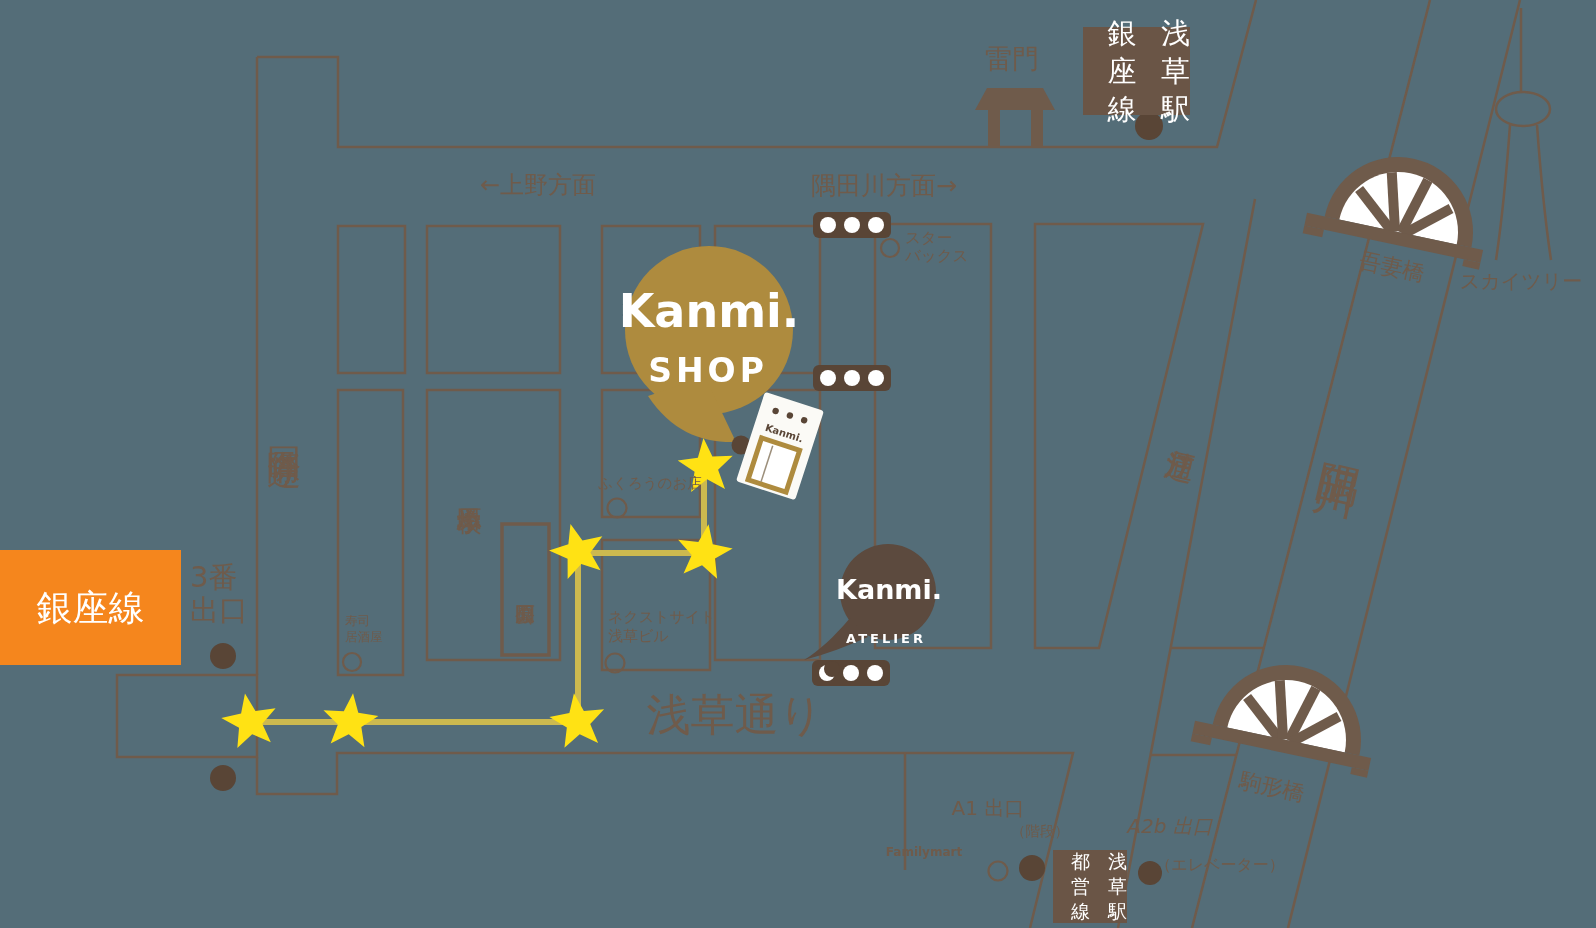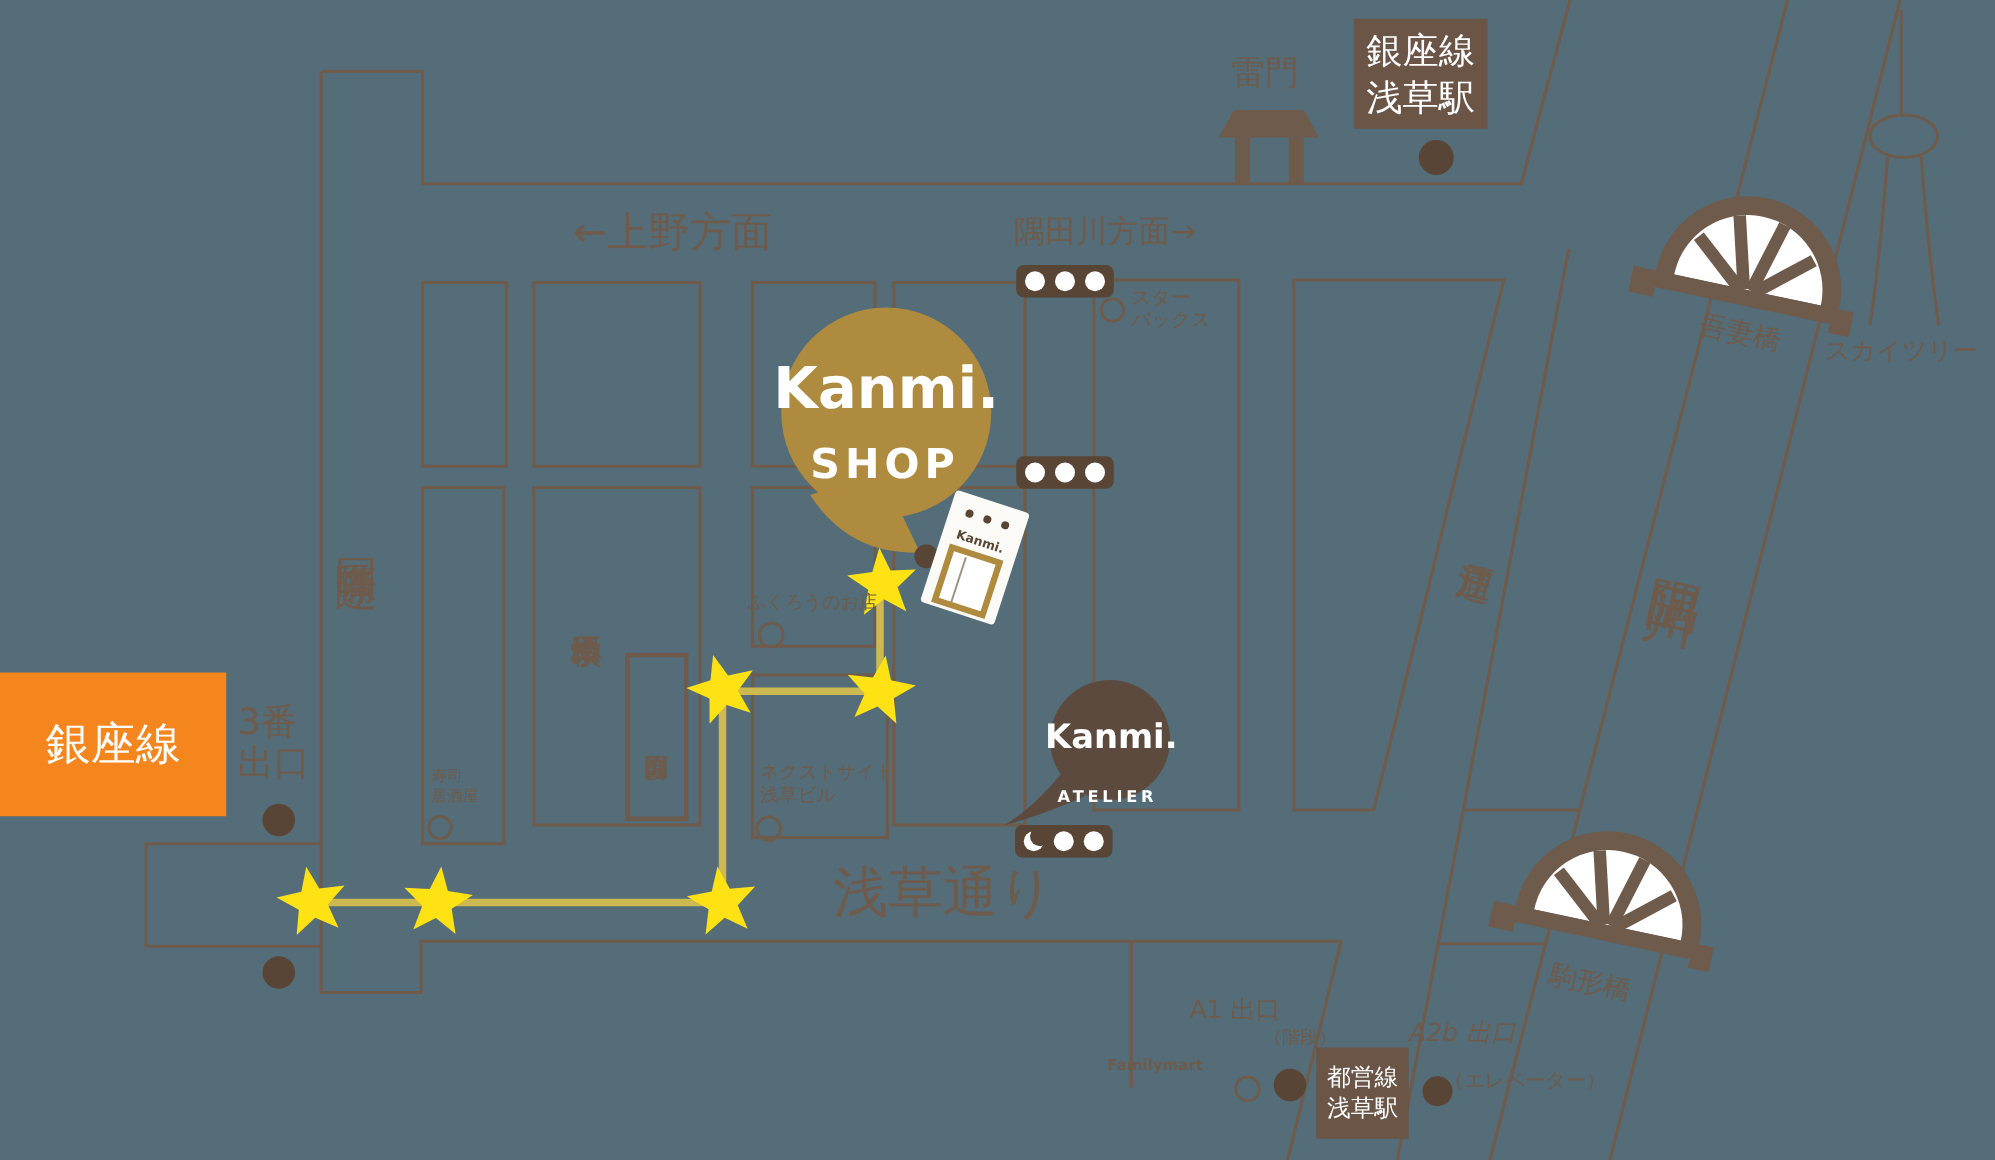--- a/index.html
+++ b/index.html
@@ -6,22 +6,22 @@
   .map{position:relative;width:1596px;height:928px;background:#546D78;overflow:hidden;
        font-family:"DejaVu Sans",sans-serif;}
   svg.geom{position:absolute;left:0;top:0;}
   .label{position:absolute;color:#6F5B4B;white-space:nowrap;line-height:1.15;
          font-family:"DejaVu Sans",sans-serif;z-index:5;}
   .c{transform:translate(-50%,-50%);}
   .vert{writing-mode:vertical-rl;text-orientation:upright;}
   .white{color:#FFFFFF;}
   .bold{font-weight:bold;}
   .station-box{position:absolute;background:#6A5546;color:#fff;display:flex;
-               flex-direction:column;align-items:center;justify-content:center;
-               text-align:center;z-index:4;font-family:"DejaVu Sans",sans-serif;}
+               flex-direction:row;align-items:center;justify-content:center;
+               text-align:right;z-index:4;font-family:"DejaVu Sans",sans-serif;margin-top:12px;}
   .orange{background:#F5861D;}
   .rot12{transform:translate(-50%,-50%) rotate(12deg);}
   .rot13v{transform:translate(-50%,-50%) rotate(13deg);}
 </style>
 </head>
 <body>
 
 <div class="map">
 
 <svg class="geom" width="1596" height="928" viewBox="0 0 1596 928">
@@ -147,21 +147,21 @@
   </g>
 </svg>
 
 <div class="label c" style="left:1012px;top:59px;font-size:27px;">雷門</div>
 
 <div class="station-box" style="left:1083px;top:15px;width:107px;height:88px;">
   <div style="font-size:29px;line-height:38px;">銀座線</div>
   <div style="font-size:29px;line-height:38px;">浅草駅</div>
 </div>
 
-<div class="label c" style="left:538px;top:186px;font-size:33px;">←上野方面</div>
+<div class="label c" style="left:538px;top:186px;font-size:24px;">←上野方面</div>
 <div class="label c" style="left:884px;top:186px;font-size:25px;">隅田川方面→</div>
 
 <div class="label" style="left:905px;top:230px;font-size:15.5px;">
   <div>スター</div>
   <div>バックス</div>
 </div>
 
 <div class="label c white bold" style="left:709px;top:311px;font-size:46px;z-index:6;">Kanmi.</div>
 <div class="label c white bold" style="left:708px;top:371px;font-size:33px;letter-spacing:4px;z-index:6;">SHOP</div>
 
@@ -184,21 +184,21 @@
 <div class="label" style="left:190px;top:561px;font-size:29px;line-height:33px;">
   <div>3番</div>
   <div>出口</div>
 </div>
 
 <div class="label" style="left:345px;top:613px;font-size:12.5px;line-height:16px;">
   <div>寿司</div>
   <div>居酒屋</div>
 </div>
 
-<div class="label c" style="left:735px;top:715px;font-size:44px;margin-left:20px;">浅草通り</div>
+<div class="label c" style="left:735px;top:715px;font-size:44px;">浅草通り</div>
 
 <div class="label c" style="left:988px;top:808px;font-size:20px;">A1 出口</div>
 <div class="label c" style="left:1040px;top:831px;font-size:14.5px;">（階段）</div>
 <div class="label c bold" style="left:924px;top:853px;font-size:12px;">Familymart</div>
 <div class="station-box" style="left:1053px;top:838px;width:74px;height:73px;">
   <div style="font-size:19px;line-height:25px;">都営線</div>
   <div style="font-size:19px;line-height:25px;">浅草駅</div>
 </div>
 <div class="label c" style="left:1170px;top:826px;font-size:20px;font-style:italic;">A2b 出口</div>
 <div class="label c" style="left:1220px;top:846px;font-size:16px;margin-top:19px;">（エレベーター）</div>

